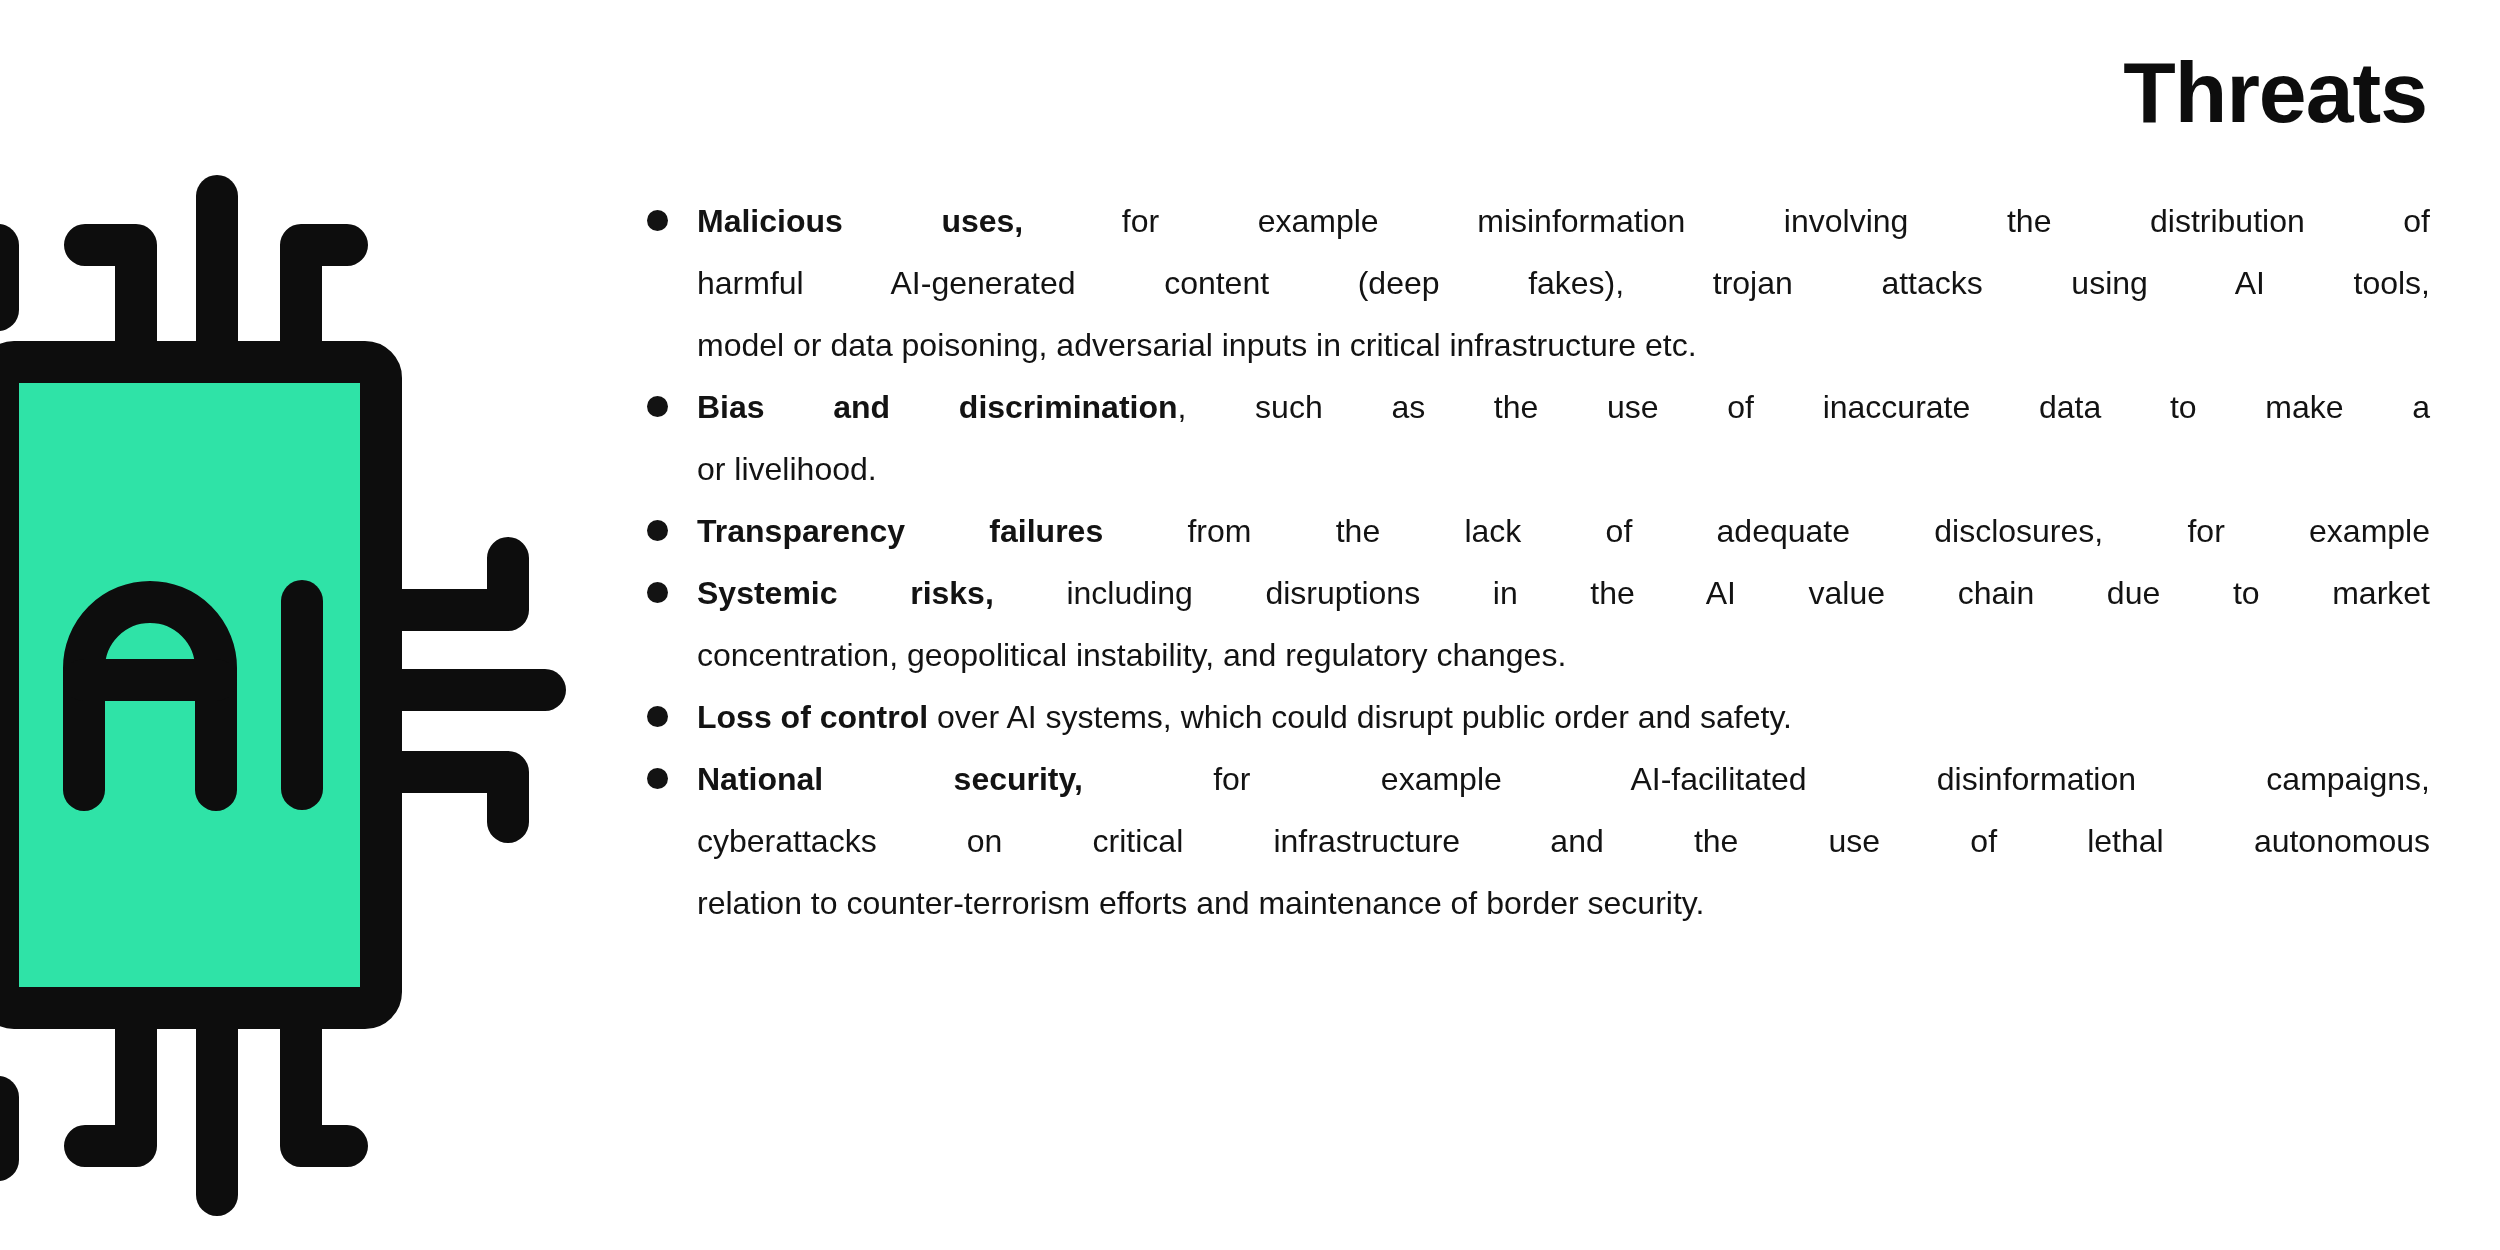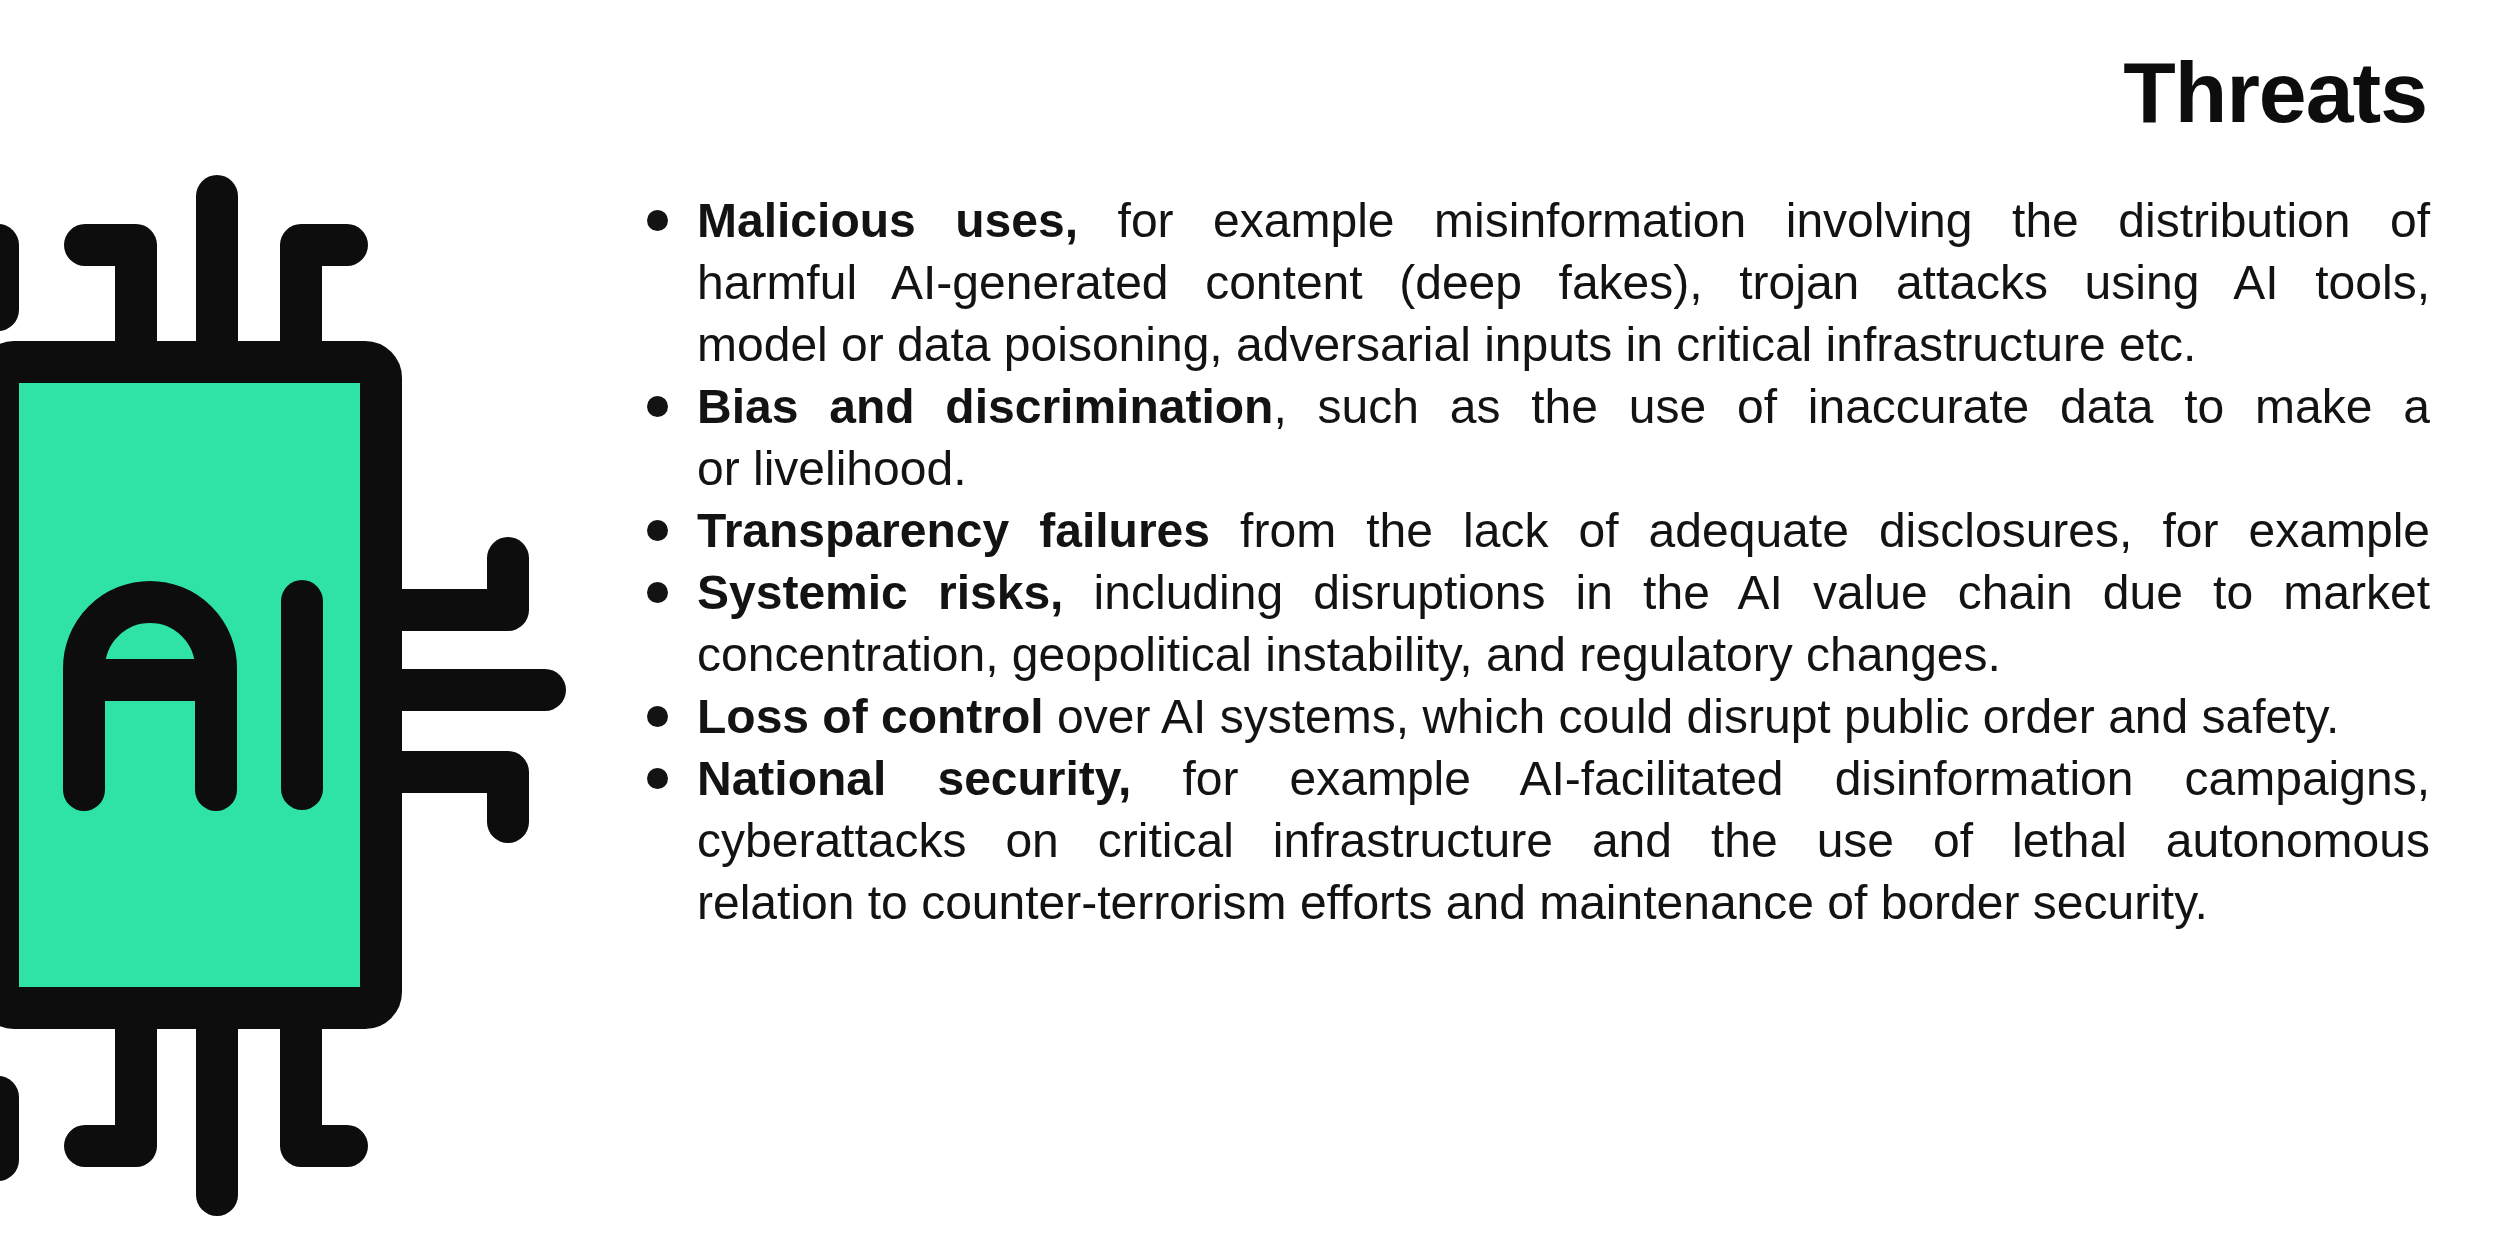--- a/index.html
+++ b/index.html
@@ -53,21 +53,21 @@
     white-space: nowrap;
   }
   
   .bullets {
     position: absolute;
     left: 642px;
     top: 190px;
     width: 1733px;
     padding-left: 55px;
     color: #131313;
-    font-size: 48px;
+    font-size: 32px;
   }
   .bullet-item {
     position: relative;
   }
   .bullet-dot {
     position: absolute;
     left: -50px;
     top: 20px;
     width: 21px;
     height: 21px;

